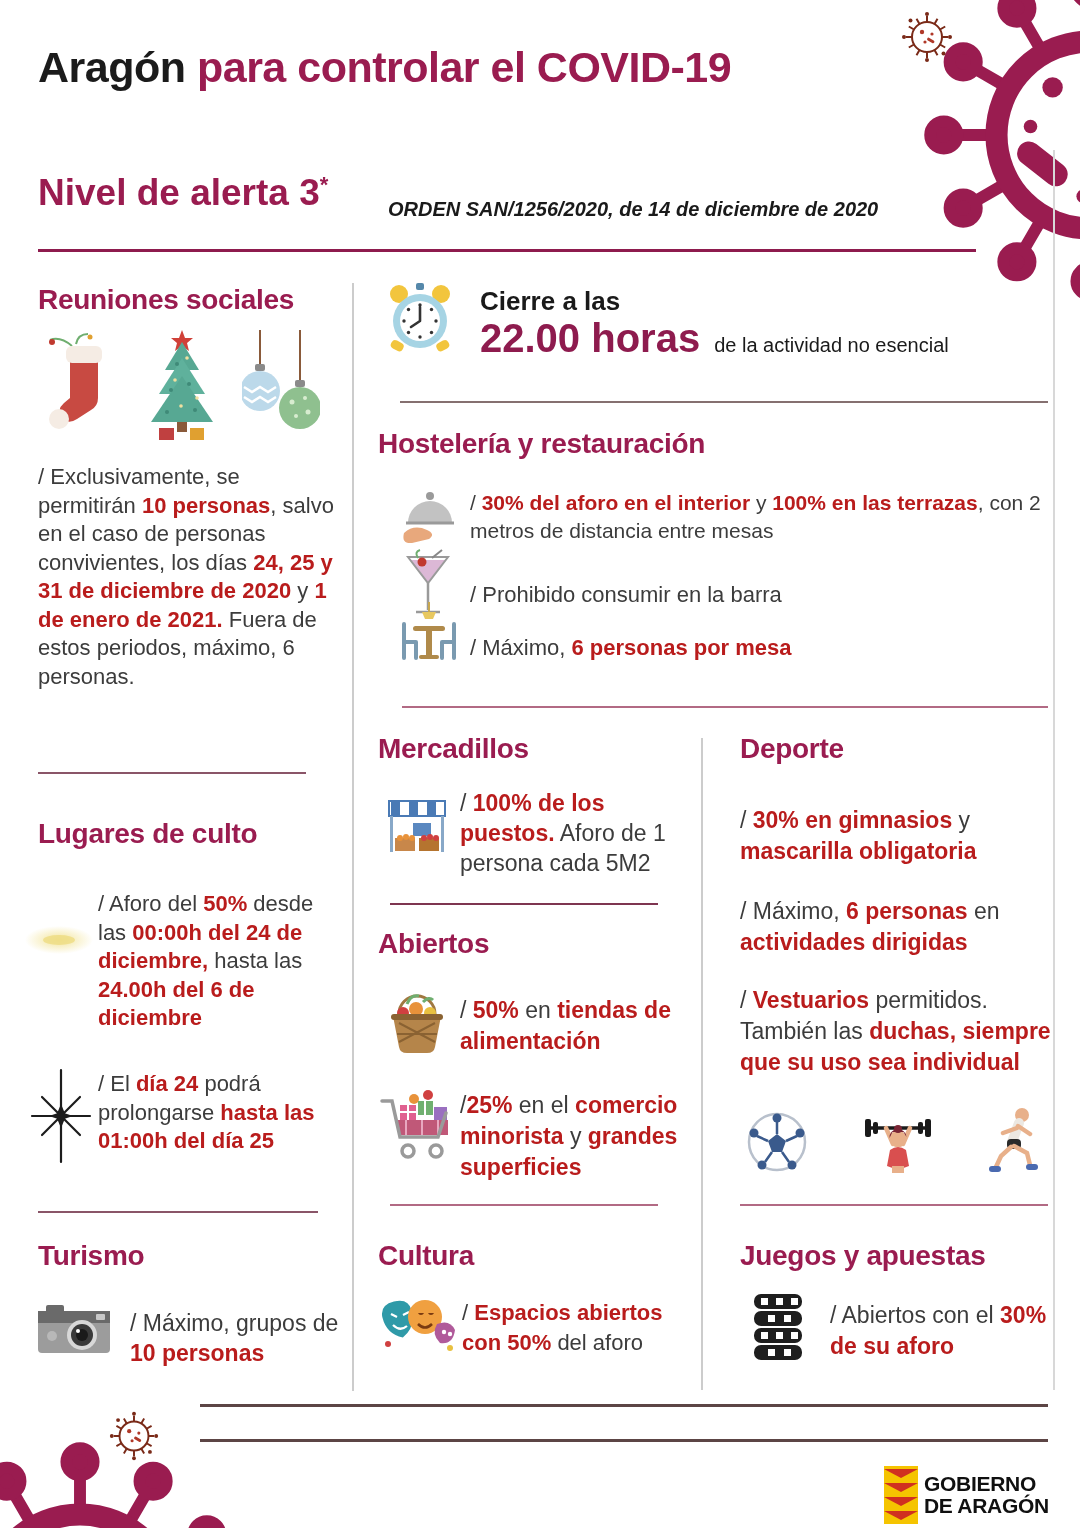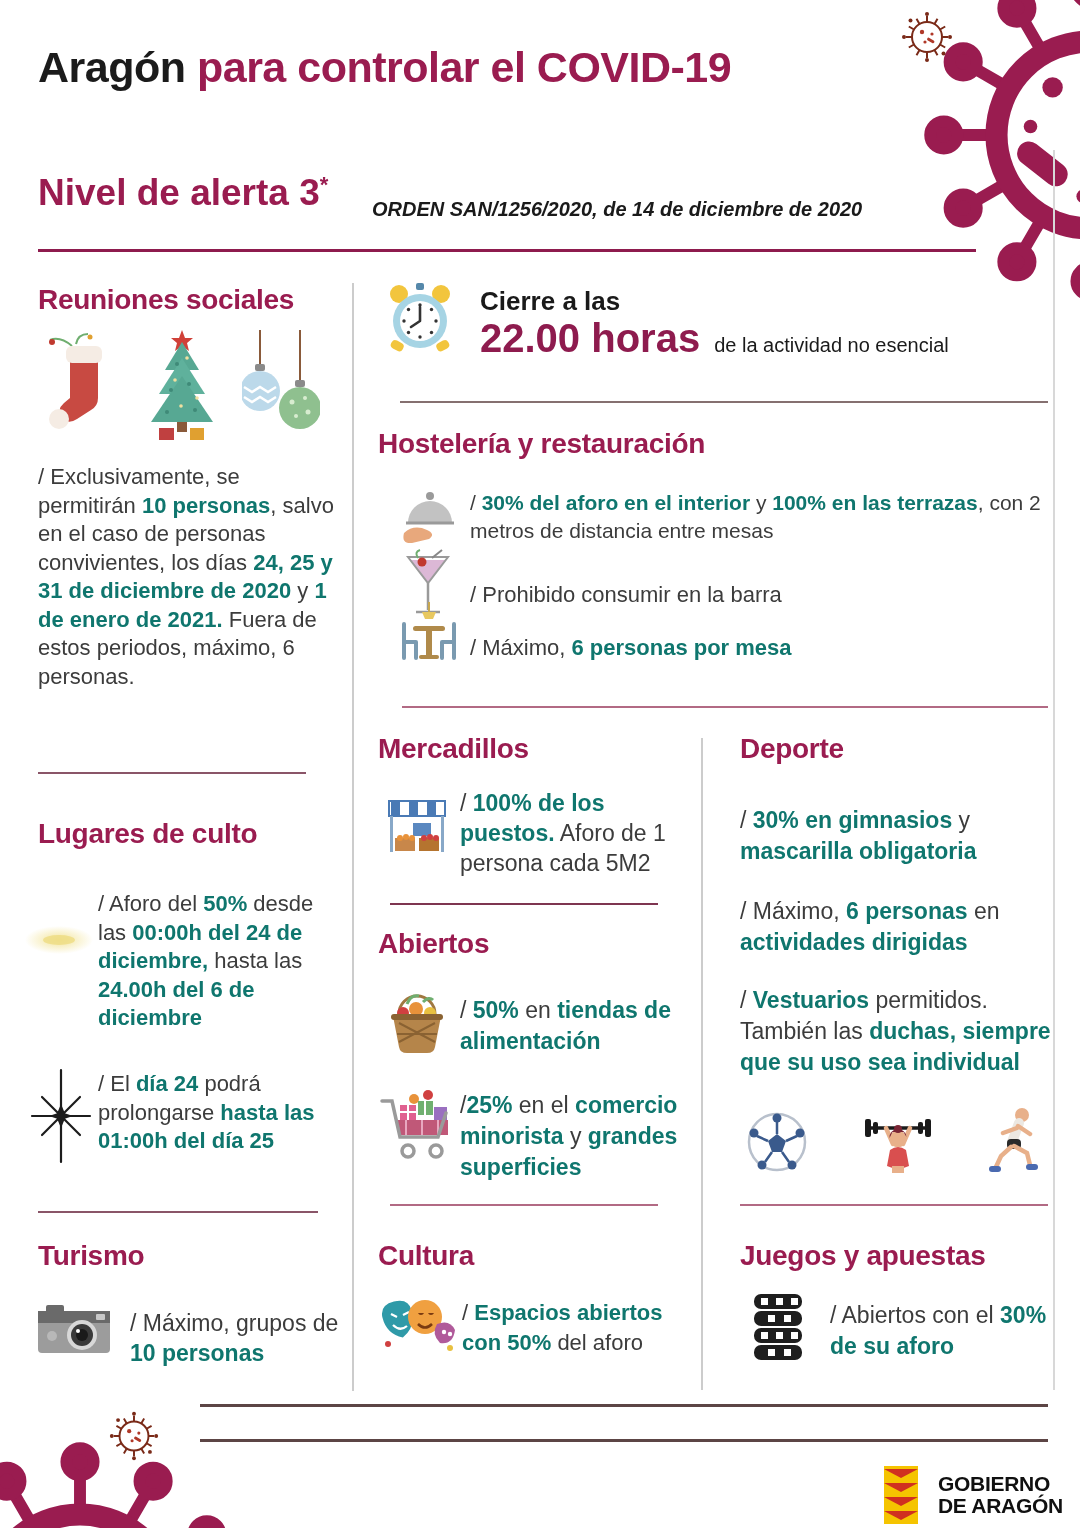--- a/index.html
+++ b/index.html
@@ -2,21 +2,21 @@
 <html lang="es"><head>
 <meta charset="utf-8">
 <style>
   *{margin:0;padding:0;box-sizing:border-box}
   html,body{background:#e9e9e9}
   #page{position:relative;width:1080px;height:1528px;margin:0 auto;background:#fff;
         overflow:hidden;font-family:"Liberation Sans",sans-serif;color:#222}
   .abs{position:absolute}
   .heading{font-size:28px;font-weight:700;color:#9a1c50;letter-spacing:-0.3px}
   .rich span{color:#3c3c3c}
-  .rich b{color:#0f766e;font-weight:700}
+  .rich b{color:#b91c1c;font-weight:700}
   .hr{position:absolute;height:2px}
   .vr{position:absolute;width:2px;background:#cccccc}
   .accent{color:#9a1c50}
   #title{font-size:43px;line-height:54px;font-weight:700;color:#1b1b1b;letter-spacing:-0.5px}
   #alert-level{font-size:37px;font-weight:700;color:#9a1c50}
   #order-ref{font-size:20px;font-style:italic;font-weight:700;color:#1a1a1a}
   .icon{display:inline-block;line-height:0}
   #closure-prefix{font-size:26px;font-weight:700;color:#1a1a1a}
   #closure-time{font-size:40px;font-weight:700;color:#8e1b4e}
   #closure-suffix{font-size:20px;font-weight:400;color:#1a1a1a;margin-left:14px}
@@ -29,21 +29,21 @@
 
 <div id="page">
 
   <h1 id="title" class="abs" style="left:38px;top:40px;width:850px">
     <div><span>Aragón </span><span class="accent">para controlar el COVID-19</span></div>
   </h1>
 
   <div class="abs" style="left:38px;top:172px">
     <span id="alert-level"><span>Nivel de alerta 3</span><sup style="font-size:22px">*</sup></span>
   </div>
-  <div id="order-ref" class="abs" style="left:372px;top:198px">ORDEN SAN/1256/2020, de 14 de diciembre de 2020</div>
+  <div id="order-ref" class="abs" style="left:388px;top:198px">ORDEN SAN/1256/2020, de 14 de diciembre de 2020</div>
 
   <div class="hr" style="left:38px;top:249px;width:938px;height:3px;background:#8e1b4e"></div>
 
   <span class="icon abs" style="left:920px;top:-35px">
     <svg width="340" height="340" viewBox="0 0 200 200">
       <g stroke="#9a1c50" stroke-width="7" stroke-linecap="round" fill="#9a1c50">
         <path d="M160 100 H182 M152 130 L171 141 M130 152 L141 171 M100 160 V182 M70 152 L59 171 M48 130 L29 141 M40 100 H18 M48 70 L29 59 M70 48 L59 29 M100 40 V18 M130 48 L141 29 M152 70 L171 59" fill="none"></path>
         <circle cx="186" cy="100" r="8"></circle>
           <circle cx="174.6" cy="143" r="8"></circle>
           <circle cx="143" cy="174.6" r="8"></circle>
@@ -507,19 +507,19 @@
   <div class="abs" style="left:884px;top:1466px;display:flex;align-items:center">
     <span class="icon">
       <svg width="34" height="58" viewBox="0 0 34 58">
         <rect width="34" height="58" fill="#f5c400"></rect>
         <polygon points="0,3 34,3 17,12" fill="#d03020"></polygon>
         <polygon points="0,17 34,17 17,26" fill="#d03020"></polygon>
         <polygon points="0,31 34,31 17,40" fill="#d03020"></polygon>
         <polygon points="0,45 34,45 17,54" fill="#d03020"></polygon>
       </svg>
     </span>
-    <div id="logo-text" style="margin-left:20px">
+    <div id="logo-text" style="margin-left:6px">
       <div>GOBIERNO</div>
       <div>DE ARAGÓN</div>
     </div>
   </div>
 
 </div>
 
 </body></html>

